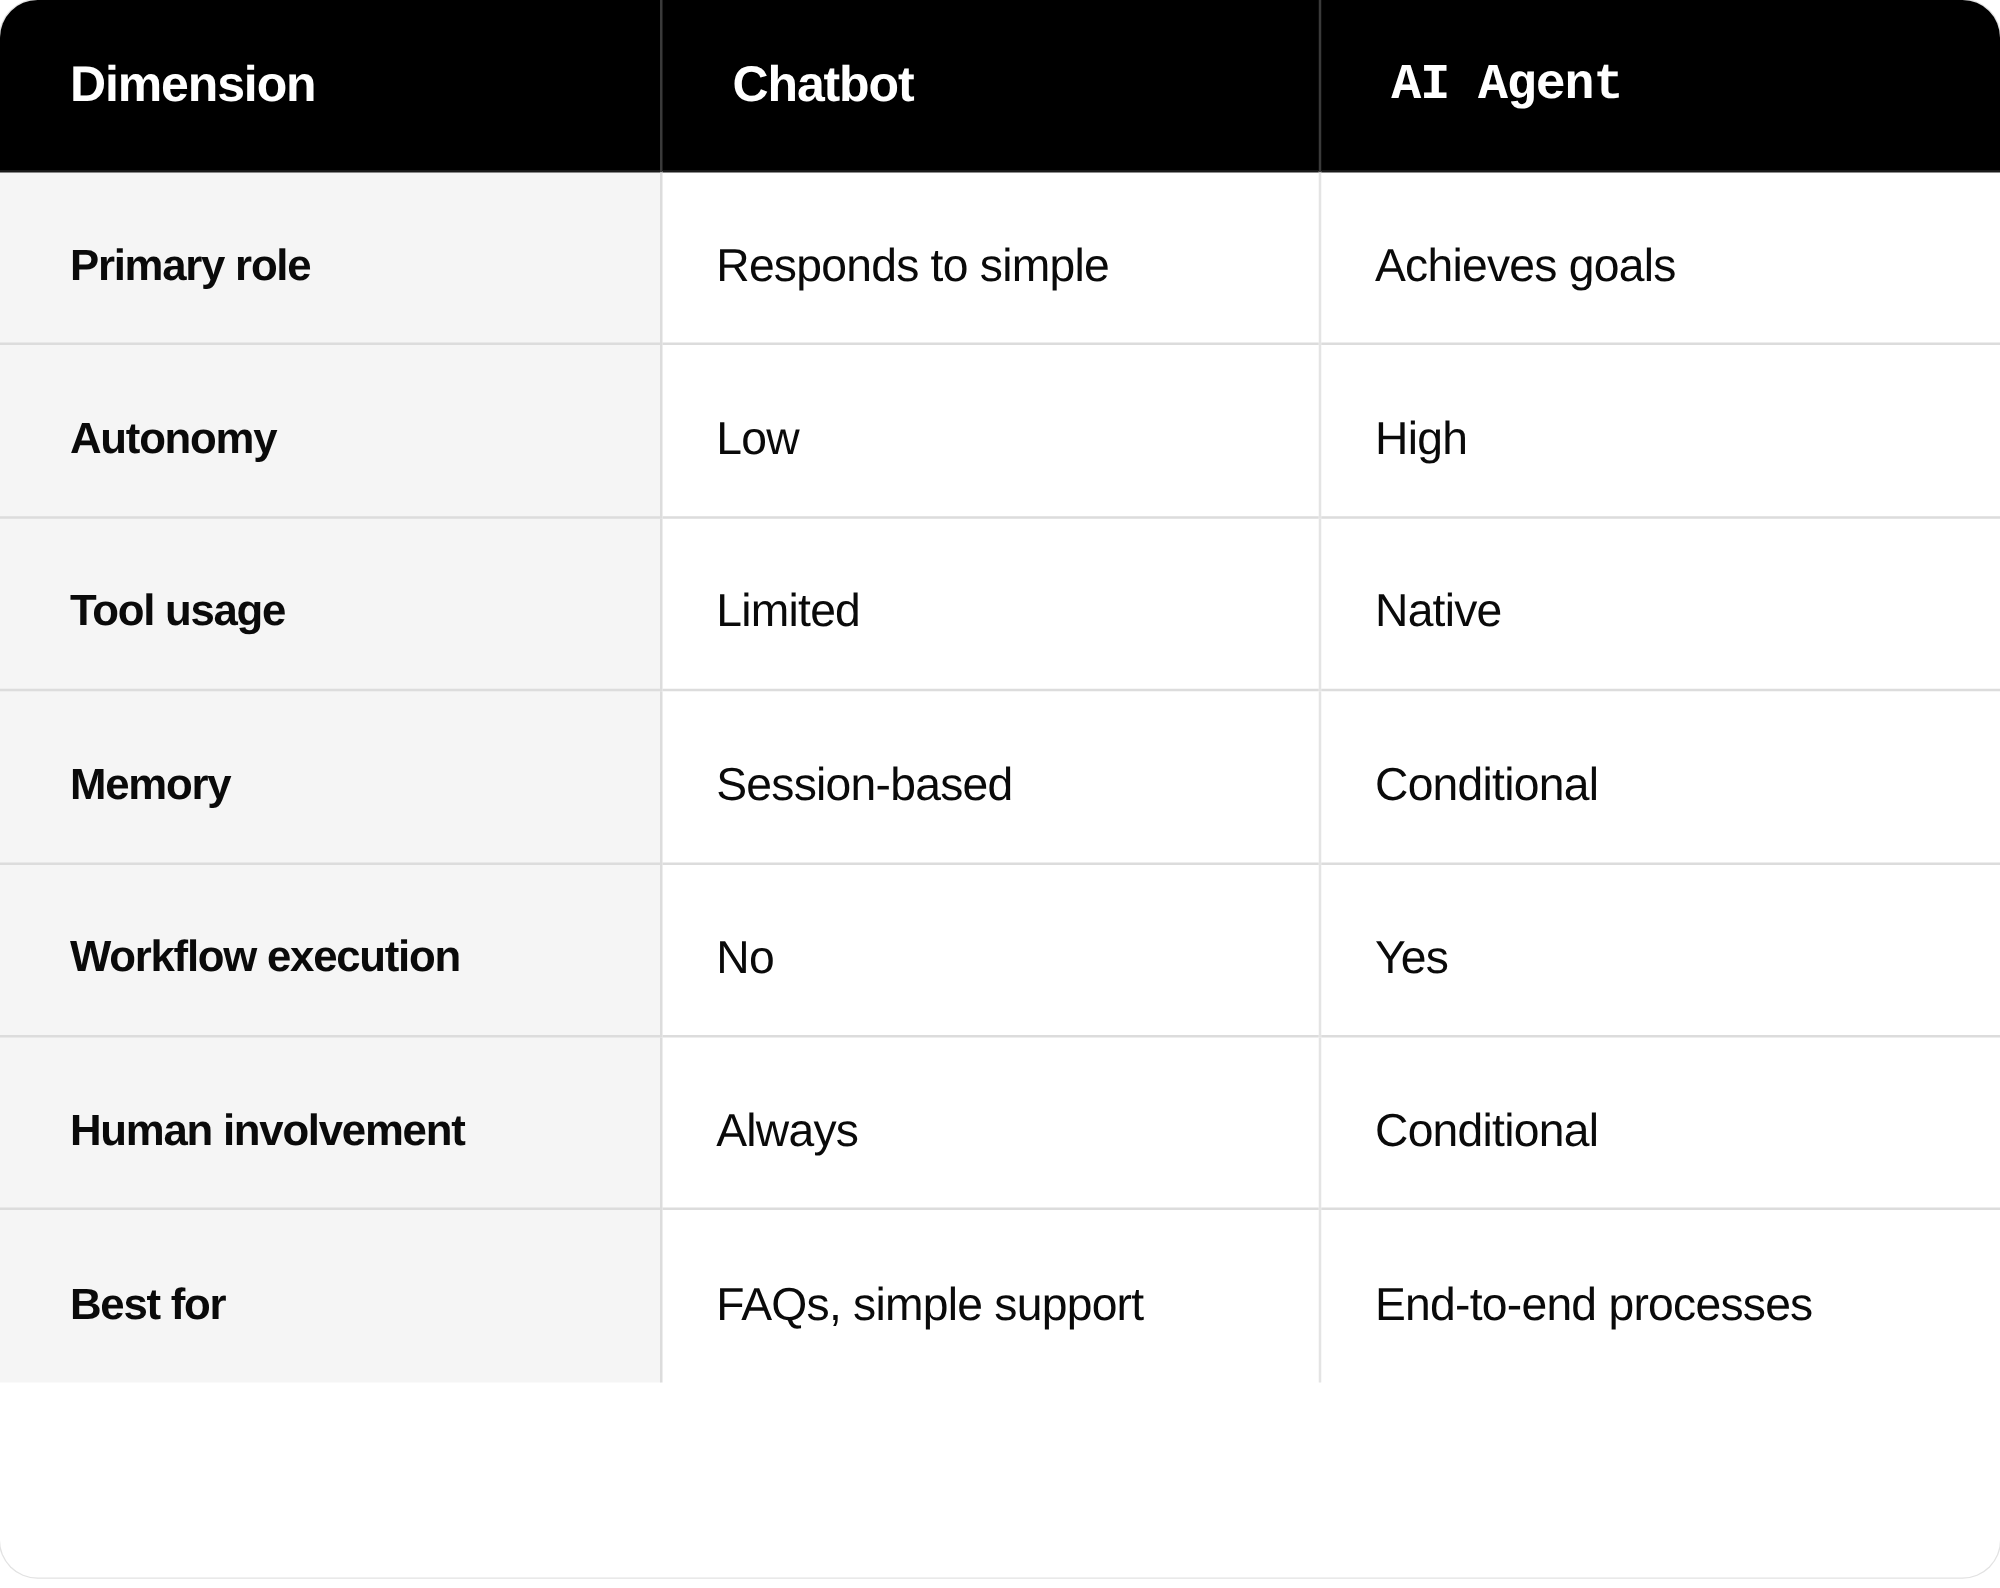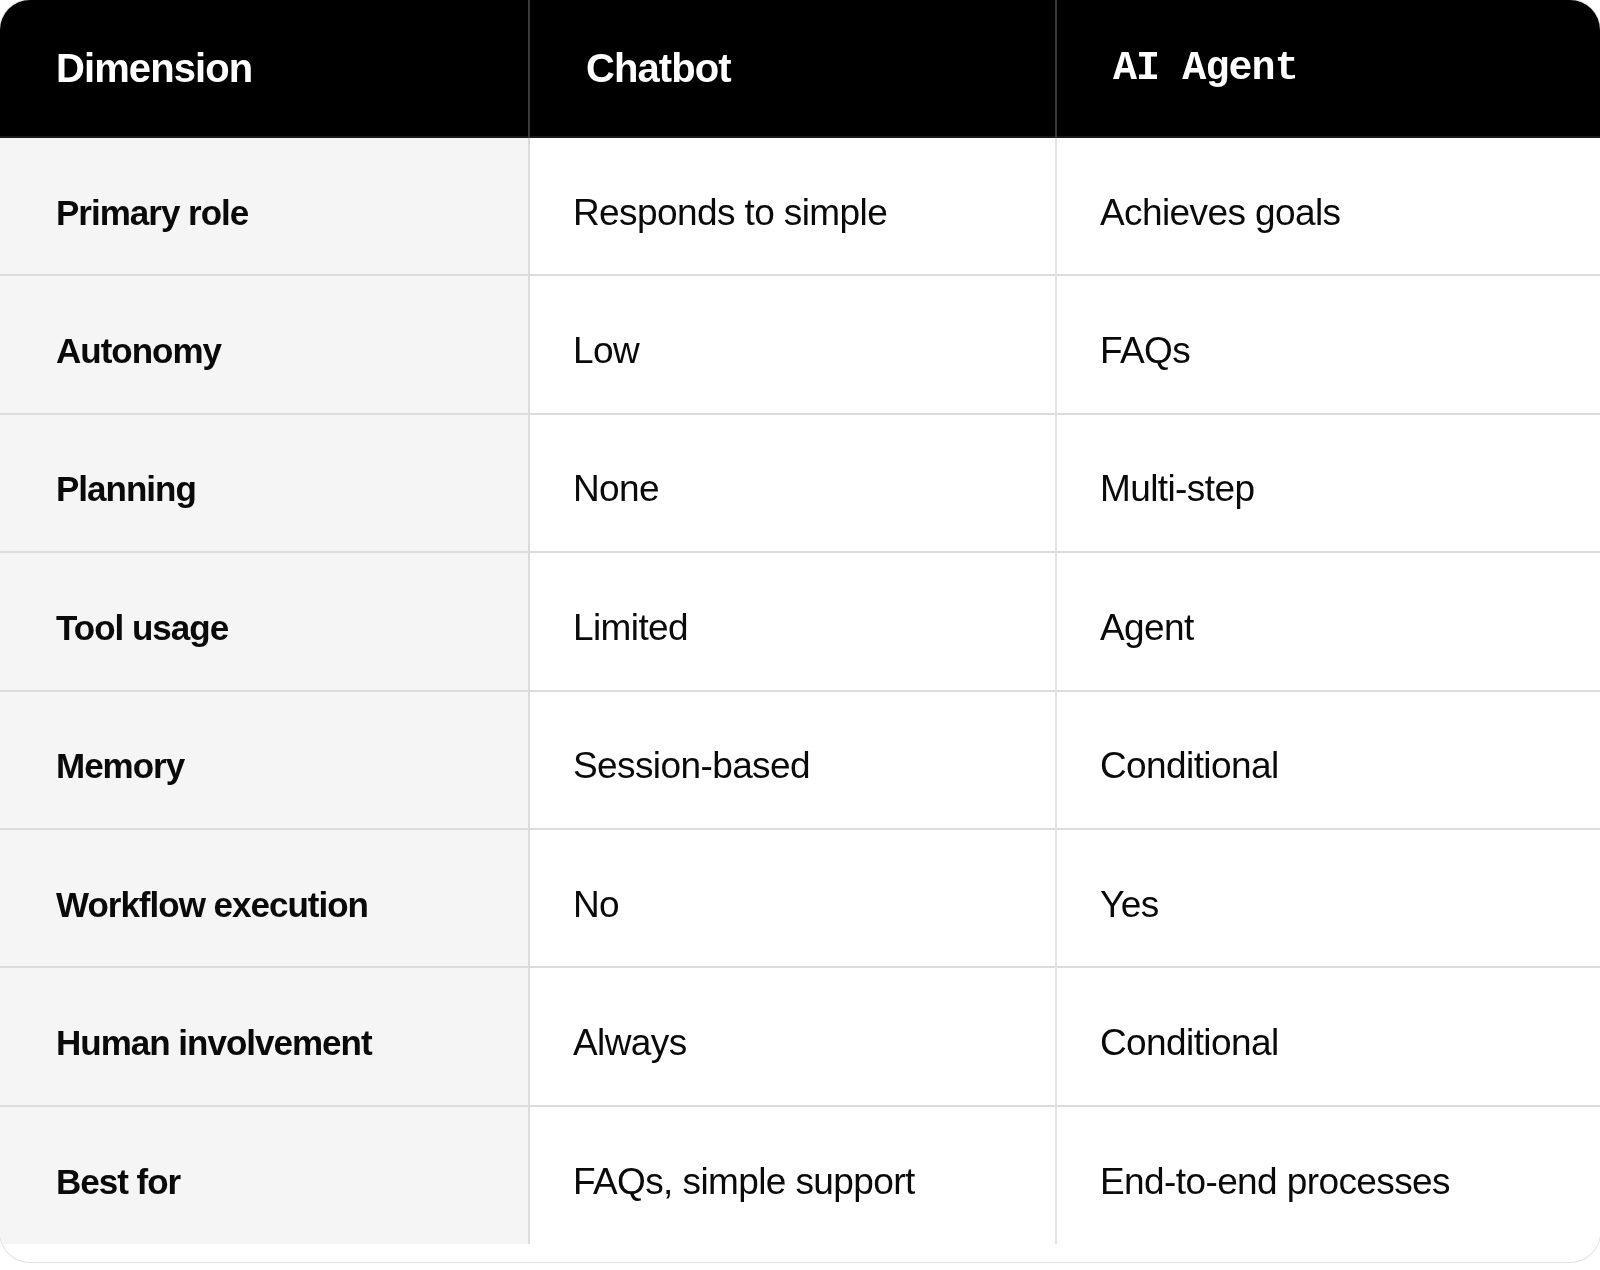--- a/index.html
+++ b/index.html
@@ -101,31 +101,26 @@
     </thead>
     <tbody>
       <tr>
         <td class="dim-cell">Primary role</td>
         <td>Responds to simple</td>
         <td class="last">Achieves goals</td>
       </tr>
       <tr>
         <td class="dim-cell">Autonomy</td>
         <td>Low</td>
-        <td class="last">FAQs</td>
-      </tr>
-      <tr>
-        <td class="dim-cell">Planning</td>
-        <td>None</td>
-        <td class="last">Multi-step</td>
+        <td class="last">High</td>
       </tr>
       <tr>
         <td class="dim-cell">Tool usage</td>
         <td>Limited</td>
-        <td class="last">Agent</td>
+        <td class="last">Native</td>
       </tr>
       <tr>
         <td class="dim-cell">Memory</td>
         <td>Session-based</td>
         <td class="last">Conditional</td>
       </tr>
       <tr>
         <td class="dim-cell">Workflow execution</td>
         <td>No</td>
         <td class="last">Yes</td>

